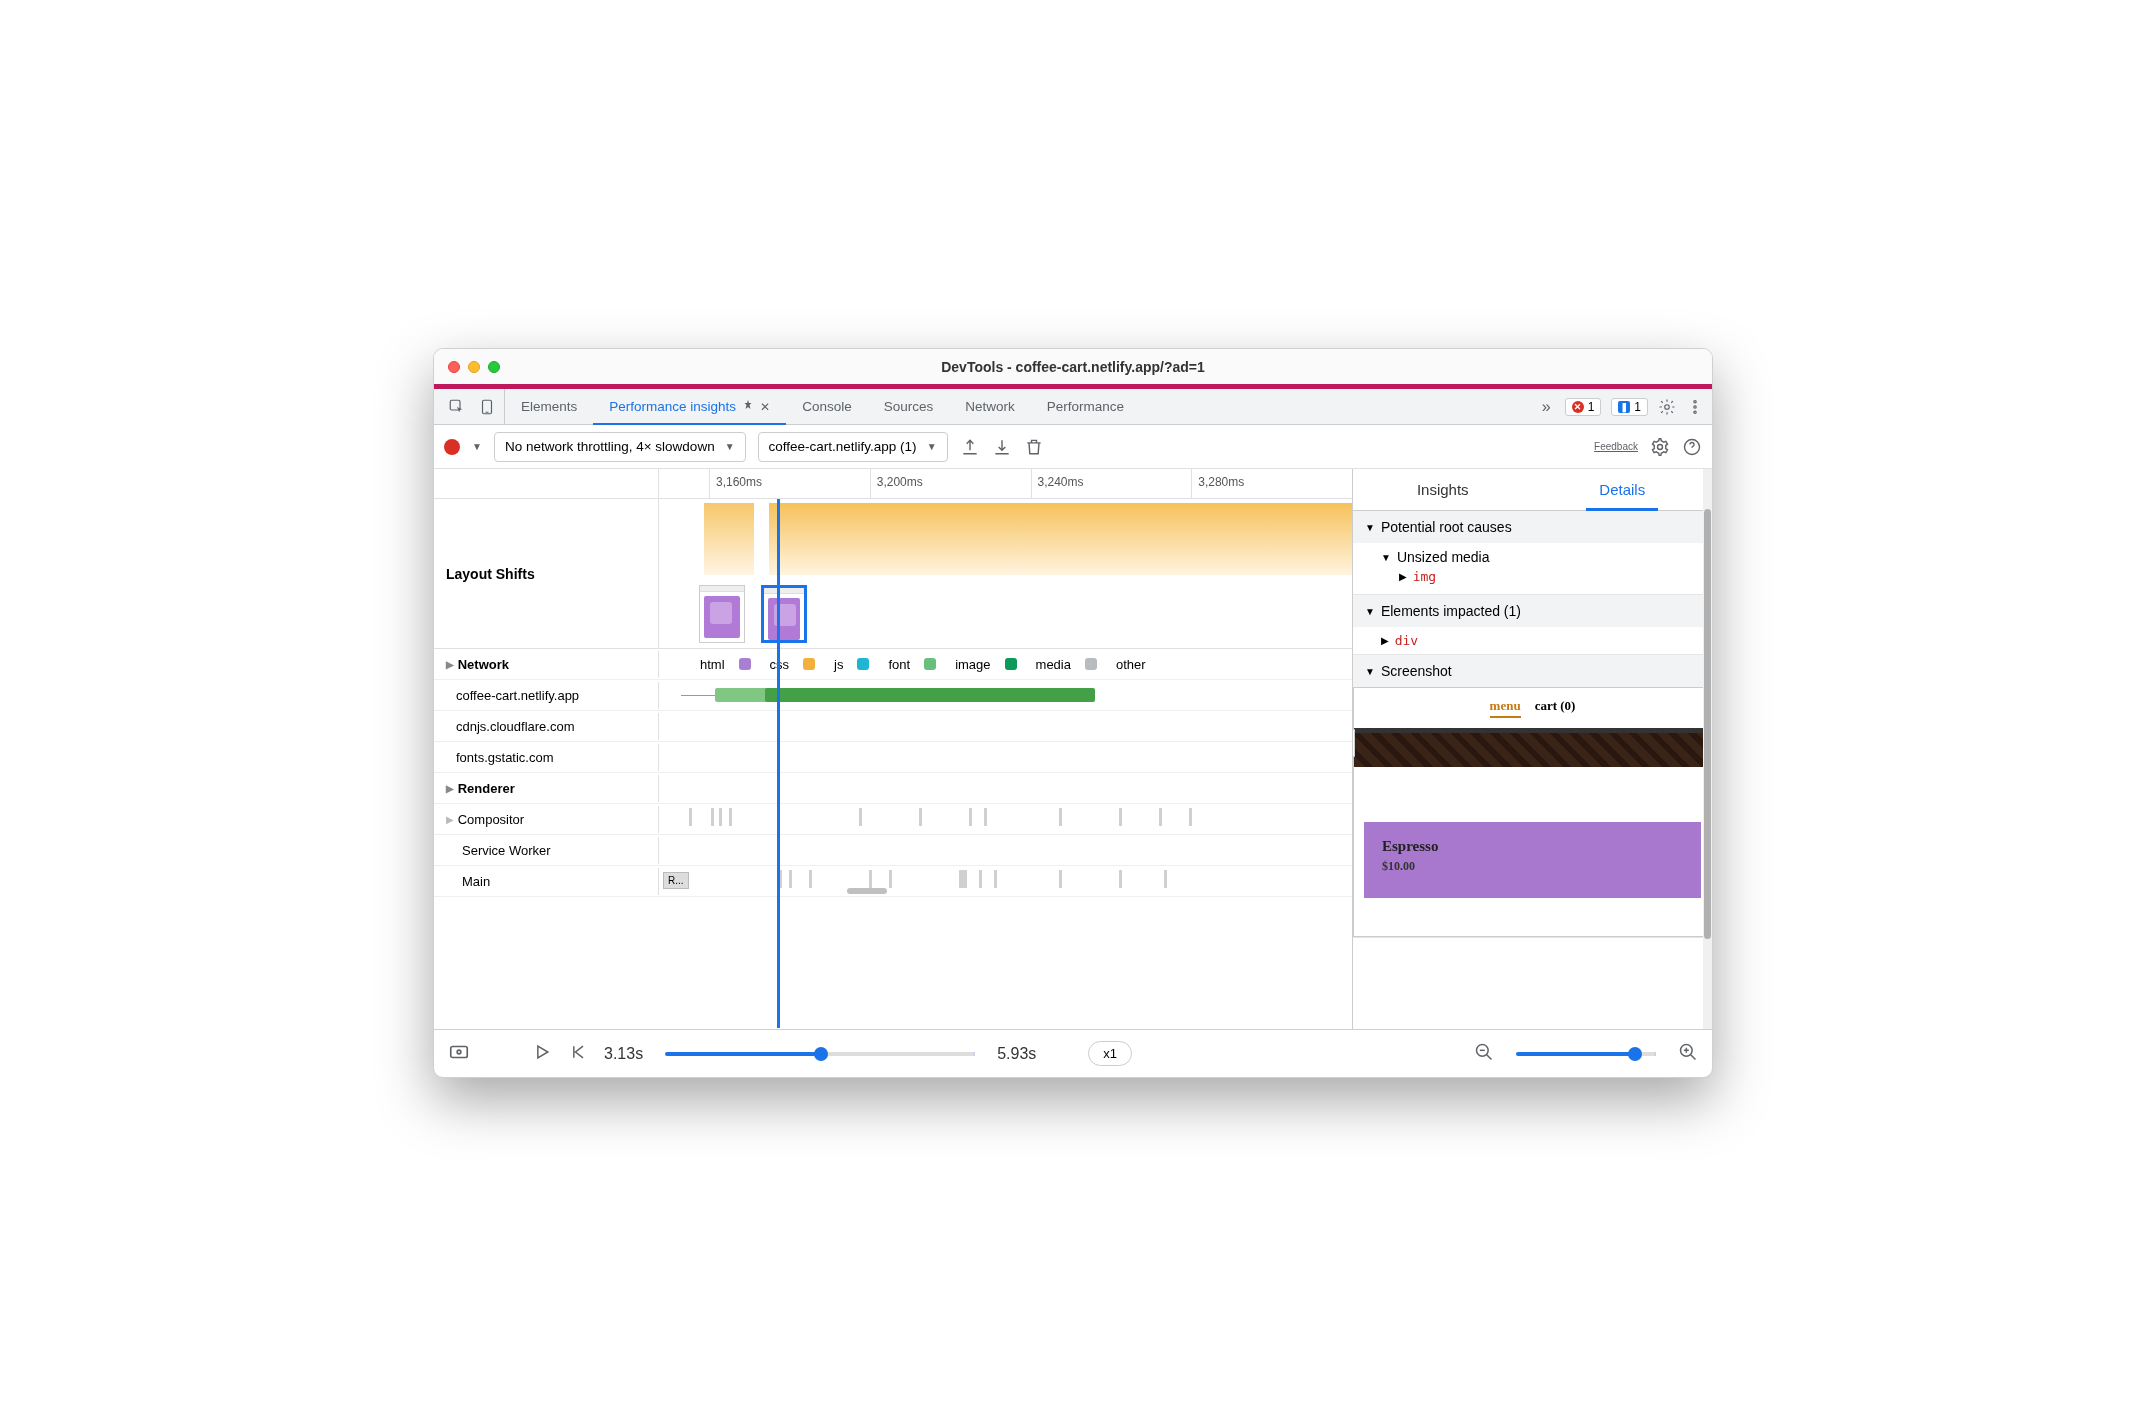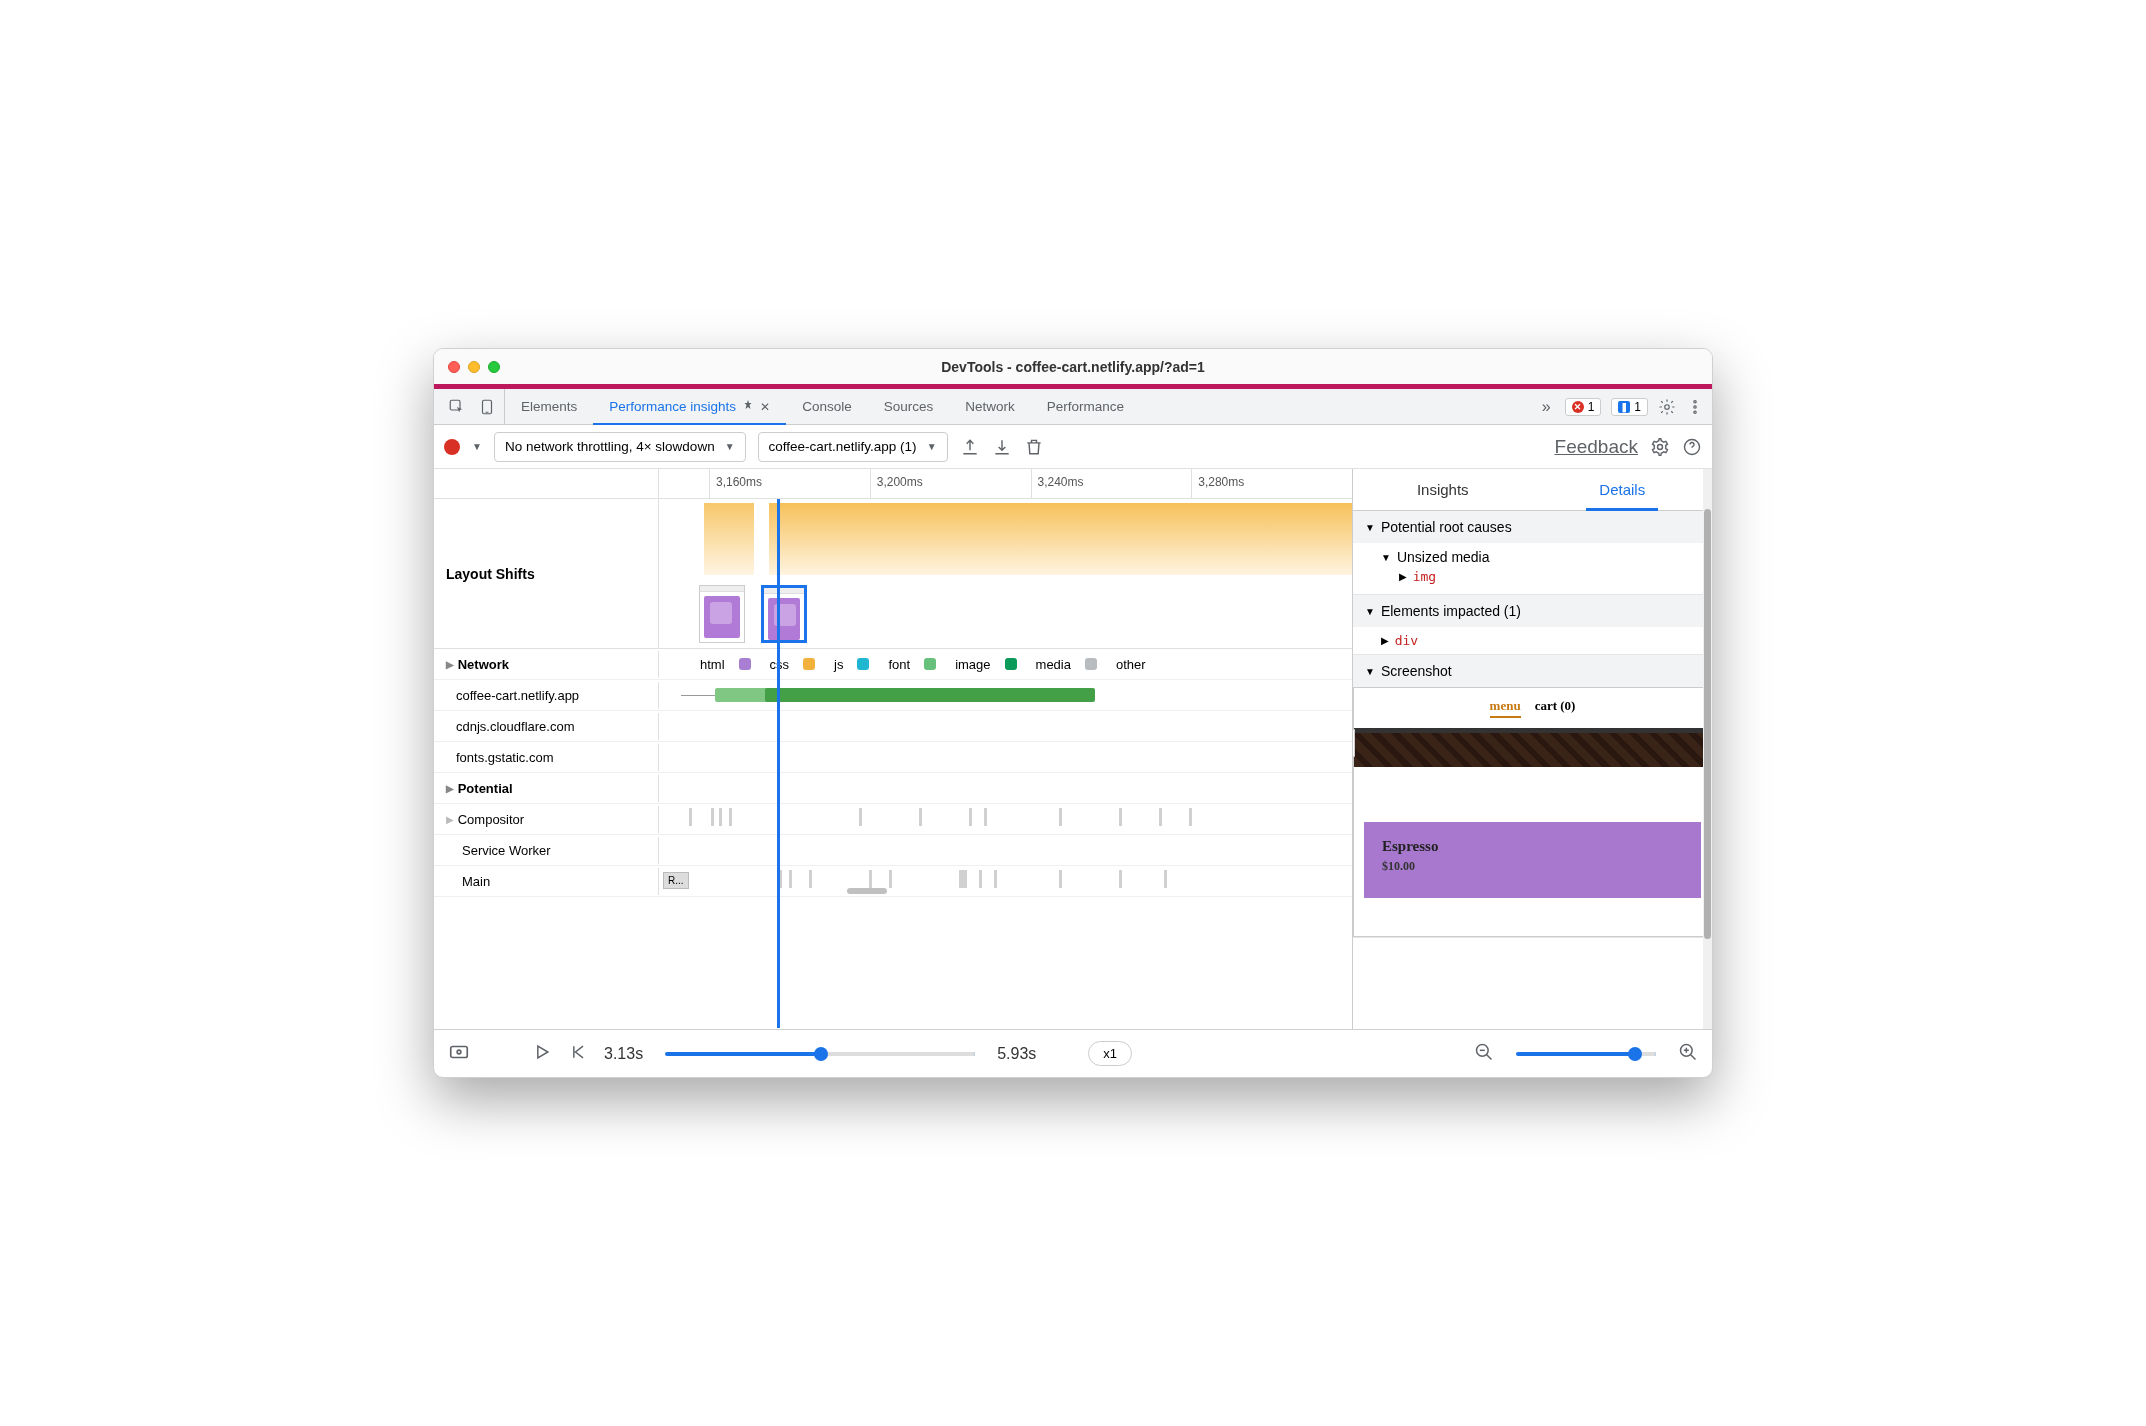--- a/index.html
+++ b/index.html
@@ -32,21 +32,21 @@
   .chip.msg .dot { width:12px;height:12px;border-radius:2px;background:#1a73e8;color:#fff;font-size:9px;display:flex;align-items:center;justify-content:center;font-weight:700; }
   .gear svg, .kebab svg { stroke:#5f6368; }
   .overflow { font-size: 16px; color:#5f6368; padding:0 4px; }
   
   
   .toolbar { height: 44px; display:flex; align-items:center; padding: 0 10px; gap:12px; border-bottom: 1px solid #e0e0e0; }
   .rec { width:16px; height:16px; border-radius:50%; background:#d93025; }
   .dd-arrow { font-size:10px; color:#5f6368; }
   .select-box { border:1px solid #ccc; border-radius:4px; height:30px; padding: 0 10px; display:flex; align-items:center; gap:10px; font-size:13.5px; background:#fff; }
   .select-box .caret { font-size:10px; color:#5f6368; }
-  .tool-link { margin-left:auto; font-size:19px; color:#5f6368; text-decoration: underline; }
+  .tool-link { margin-left:auto; font-size:10px; color:#5f6368; text-decoration: underline; }
   .tool-ic { width:20px; height:20px; display:flex; align-items:center; justify-content:center; }
   .tool-ic svg { stroke:#5f6368; fill:none; stroke-width:1.7; }
   
   
   .main { display:flex; height: 560px; position:relative; }
   .left-pane { flex: 1; display:flex; flex-direction:column; overflow:hidden; }
   
   
   .tl-head { display:flex; border-bottom:1px solid #e0e0e0; height:30px; }
   .tl-left-gutter { width: 225px; flex-shrink:0; border-right:1px solid #e0e0e0; }
@@ -341,21 +341,21 @@
       <div class="sect">
         <div class="lab" style="padding-left:22px">
             <span>fonts.gstatic.com</span>
           </div>
         <div class="trk"></div>
       </div>
 
       <div class="sect head">
         <div class="lab">
             <span class="disc">▶</span>
-            <span>Potential</span>
+            <span>Renderer</span>
           </div>
         <div class="trk"></div>
       </div>
       <div class="sect">
         <div class="lab">
             <span class="disc" style="color:#bbb">▶</span>
             <span>Compositor</span>
           </div>
         <div class="trk rend-ticks">
           <div class="rt" style="left:30px"></div>

